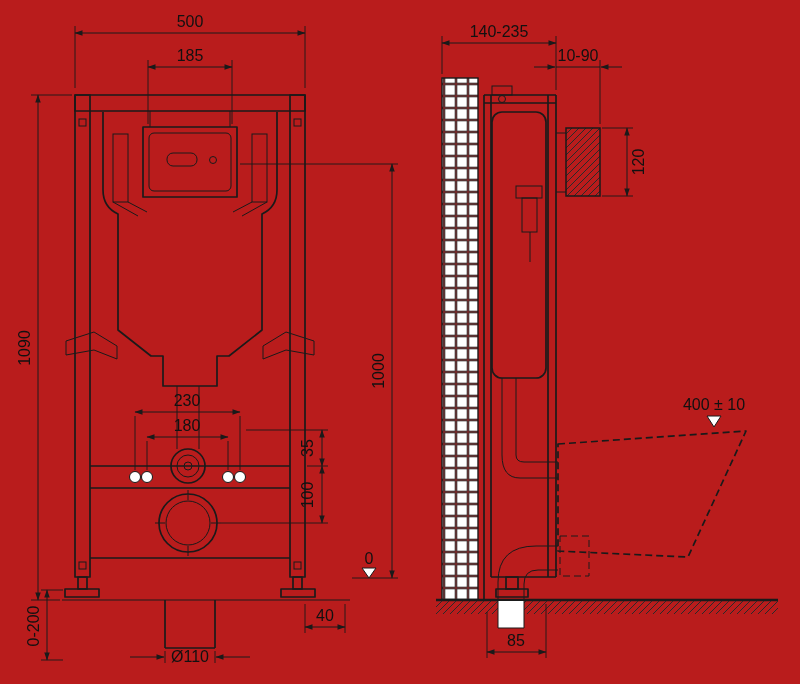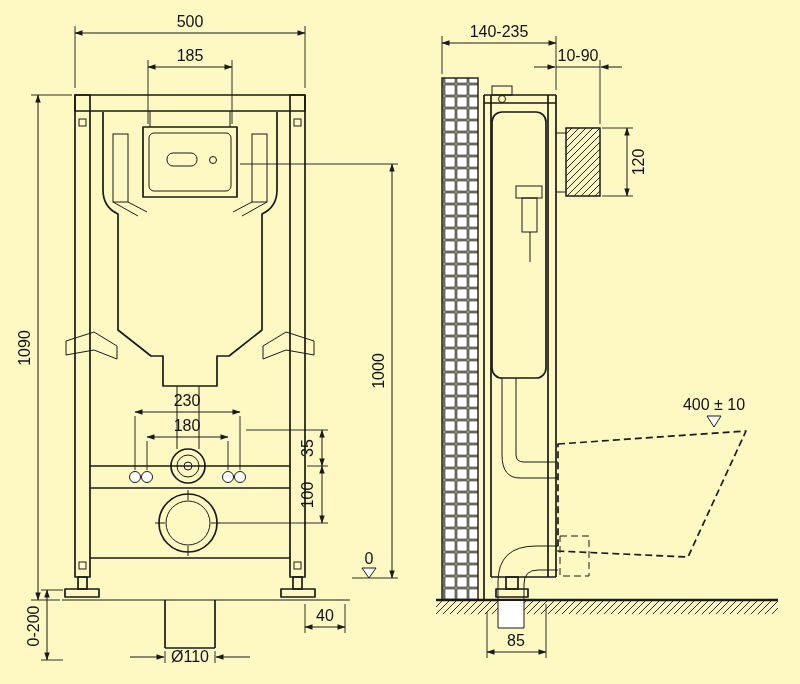--- a/index.html
+++ b/index.html
@@ -1,16 +1,16 @@
 <!DOCTYPE html>
 <html><head>
 <meta charset="utf-8">
 <style>
   html,body{margin:0;padding:0;background:#ffffff;}
-  .stage{width:800px;height:684px;background:#fef9c3;position:relative;overflow:hidden;
+  .stage{width:800px;height:684px;background:#b91c1c;position:relative;overflow:hidden;
          font-family:"Liberation Sans","DejaVu Sans",sans-serif;}
   svg{display:block}
   .ol{stroke:#1a1a1a;stroke-width:1.7;fill:none;stroke-linejoin:round}
   .th{stroke:#1a1a1a;stroke-width:1;fill:none}
   .ext{stroke:#1a1a1a;stroke-width:0.9;fill:none}
   .dim{stroke:#1a1a1a;stroke-width:1;fill:none}
   .dash{stroke-dasharray:7 4}
   .dt{font-family:"Liberation Sans","DejaVu Sans",sans-serif;font-size:16px;fill:#111111}
 </style>
 </head>

